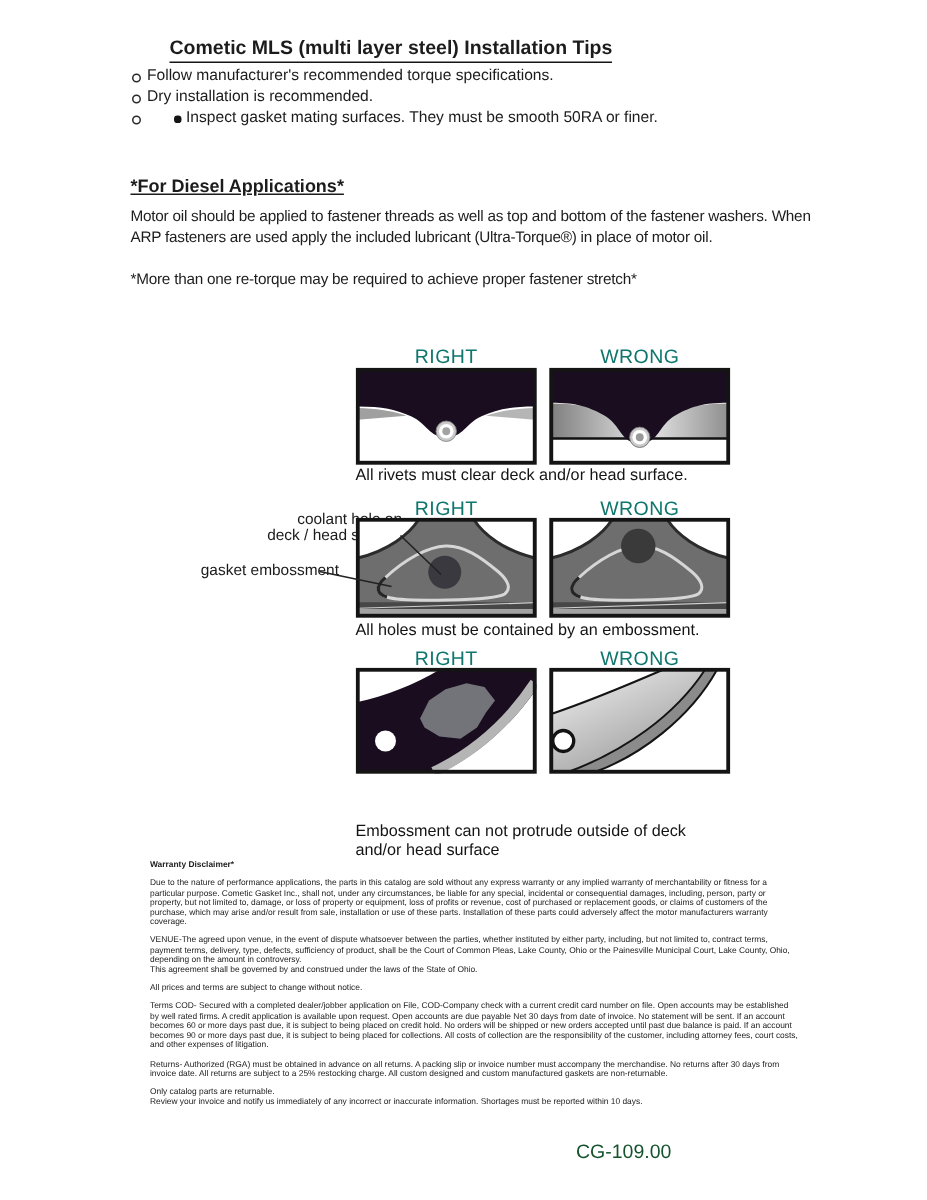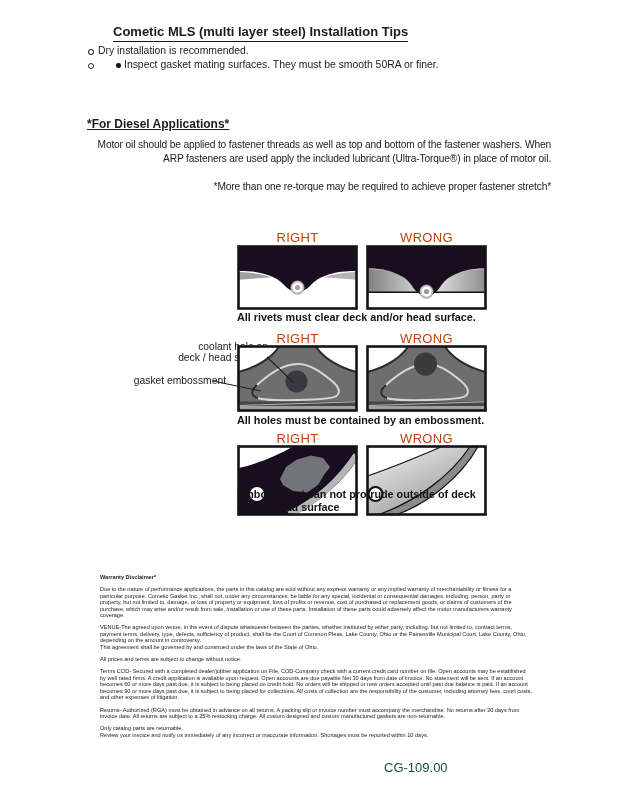--- a/index.html
+++ b/index.html
@@ -22,45 +22,46 @@
   .tip .marker{
     position:absolute;left:0;top:4.5px;width:4px;height:4px;border:1px solid #2a2a2a;
     border-radius:50%;background:#fff;
   }
   .subtip{position:relative;padding-left:36px;}
   .subtip .marker{
     position:absolute;left:28px;top:5px;width:4.5px;height:4.5px;border-radius:50%;background:#141414;border:none;
   }
   .diesel{position:absolute;left:87px;top:113px;width:464px;font-size:10.2px;line-height:14px;letter-spacing:-0.15px;}
   .diesel h2{font-size:12px;font-weight:bold;margin:4px 0 7px 0;letter-spacing:0;text-decoration:underline;}
-  .diesel p{margin:0 0 14px 0;text-align:right;}
+  .diesel p{margin:0 0 14px 0;}
   
-  .dlabel{position:absolute;width:121px;text-align:center;font-size:13px;color:#c2410c;letter-spacing:0.3px;}
+  .dlabel{position:absolute;width:121px;text-align:center;font-size:13px;color:#0f766e;letter-spacing:0.3px;}
   .dbox{position:absolute;width:121px;}
-  .caption{position:absolute;font-size:10.8px;font-weight:bold;color:#141414;line-height:12.5px;}
+  .caption{position:absolute;font-size:10.8px;font-weight:normal;color:#141414;line-height:12.5px;}
   .annot{position:absolute;font-size:10.3px;color:#1a1a1a;text-align:right;line-height:11px;}
   .pointer-overlay{position:absolute;left:200px;top:340px;width:110px;height:62px;pointer-events:none;z-index:5;}
   svg{display:block;}
   
   .disclaimer{position:absolute;left:100px;top:574px;width:433px;font-size:5.6px;line-height:6.4px;color:#222;letter-spacing:0;}
   .disclaimer .dh{font-weight:bold;margin:0 0 6px 0;}
   .disclaimer p{margin:0 0 6px 0;}
   .disclaimer p.tight{margin:0;}
   .page-code{position:absolute;left:384px;top:760px;font-size:13px;color:#14532d;}
 </style>
 </head>
 <body>
 
 <div class="page">
 
   <div class="title">Cometic MLS (multi layer steel) Installation Tips</div>
 
   <div class="tips">
     <div class="tip">
       <span class="marker"></span>
+      <span>Follow manufacturer's recommended torque specifications.</span>
     </div>
     <div class="tip">
       <span class="marker"></span>
       <span>Dry installation is recommended.</span>
     </div>
     <div class="tip">
       <span class="marker"></span>
     </div>
     <div class="subtip">
       <span class="marker"></span>
@@ -194,21 +195,21 @@
       </defs>
       <rect x="1.5" y="1.5" width="118" height="68" fill="#ffffff"></rect>
       <path d="M1.5,31 C28,22 54,11 76,1.5 L104,1.5 C84,32 50,56 13,69.5 L1.5,69.5 Z" fill="url(#g3)"></path>
       <path d="M1.5,31 C28,22 54,11 76,1.5" fill="none" stroke="#141414" stroke-width="1.3"></path>
       <path d="M13,69.5 C50,56 84,32 104,1.5 L112,1.5 C94,34 60,59 31,69.5 Z" fill="#8b8b8b" stroke="#141414" stroke-width="1.3"></path>
       <circle cx="9.5" cy="49" r="7" fill="#ffffff" stroke="#131313" stroke-width="2.2"></circle>
       <rect x="1.5" y="1.5" width="118" height="68" fill="none" stroke="#141414" stroke-width="2.6"></rect>
     </svg>
   </div>
 
-  <div class="caption" style="left:237px;top:488px;width:250px;">
+  <div class="caption" style="left:237px;top:548px;width:250px;">
     <div>Embossment can not protrude outside of deck</div>
     <div>and/or head surface</div>
   </div>
 
   <div class="disclaimer">
     <p class="dh">Warranty Disclaimer*</p>
     <p>Due to the nature of performance applications, the parts in this catalog are sold without any express warranty or any implied warranty of merchantability or fitness for a particular purpose.  Cometic Gasket Inc., shall not, under any circumstances, be liable for any special, incidental or consequential damages, including, person, party or property, but not limited to, damage, or loss of property or equipment, loss of profits or revenue, cost of purchased or replacement goods, or claims of customers of the purchase, which may arise and/or result from sale, installation or use of these parts.  Installation of these parts could adversely affect the motor manufacturers warranty coverage.</p>
     <p class="tight">VENUE-The agreed upon venue, in the event of dispute whatsoever between the parties, whether instituted by either party, including, but not limited to, contract terms, payment terms, delivery, type, defects, sufficiency of product, shall be the Court of Common Pleas, Lake County, Ohio or the Painesville Municipal Court, Lake County, Ohio, depending on the amount in controversy.</p>
     <p>This agreement shall be governed by and construed under the laws of the State of Ohio.</p>
     <p>All prices and terms are subject to change without notice.</p>

